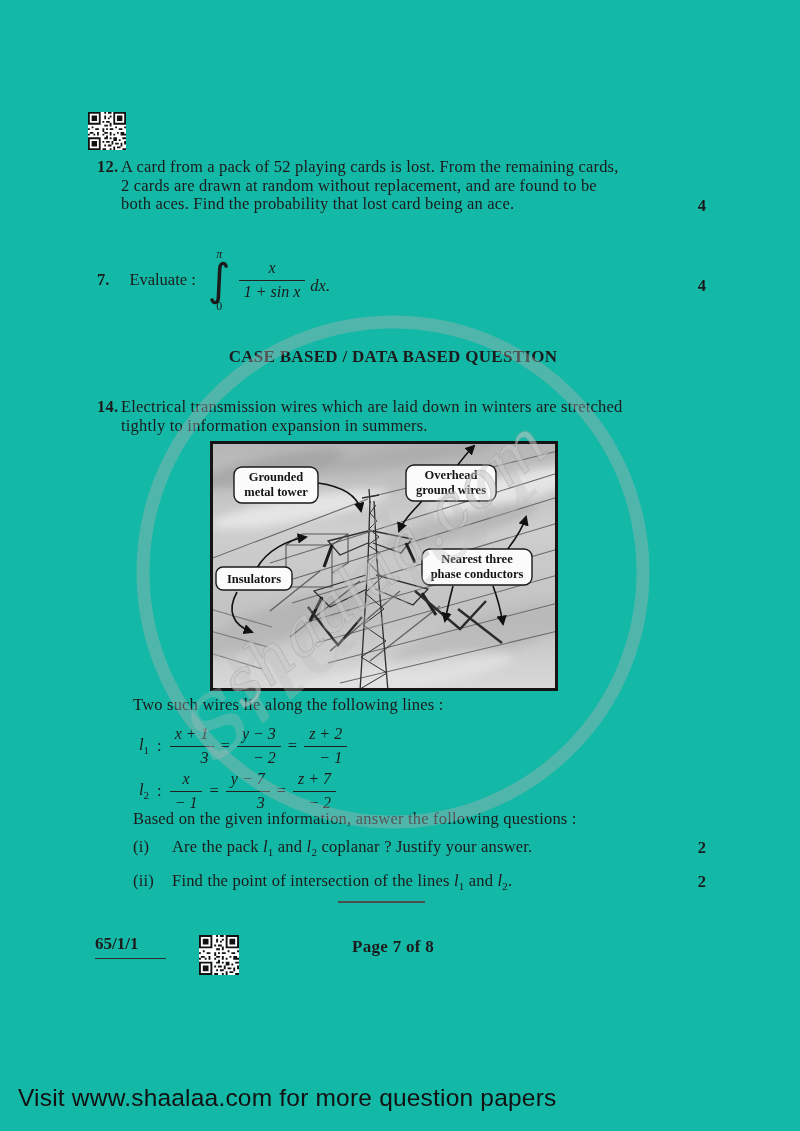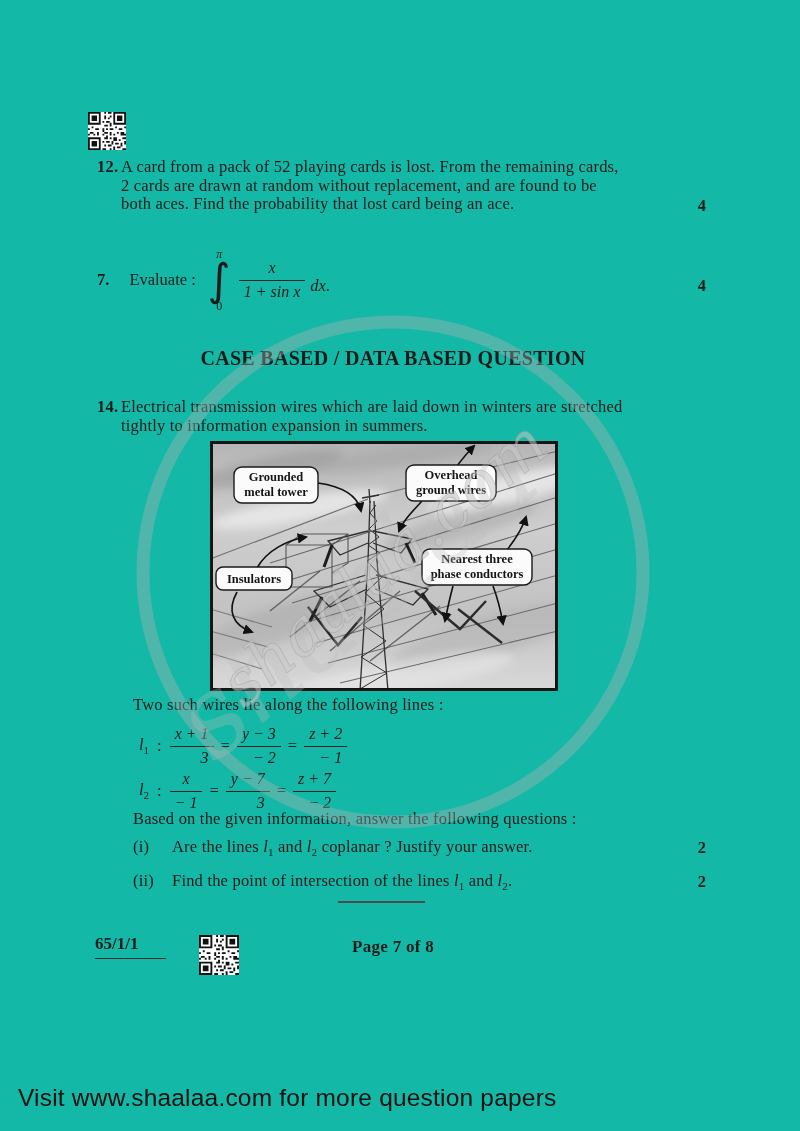--- a/index.html
+++ b/index.html
@@ -12,21 +12,21 @@
   .abs{position:absolute;}
   .body-text{font-size:16.5px;line-height:18.7px;letter-spacing:0.2px;}
   .qnum{font-weight:bold;}
   .marks{position:absolute;left:678px;width:28px;text-align:right;font-weight:bold;font-size:16.5px;}
   
   .qblock{position:absolute;left:97px;}
   .qblock .qnum{position:absolute;left:0;top:0;}
   .qblock .qlines{margin-left:24px;width:545px;}
   
   .section-heading{position:absolute;top:347px;left:0;width:786px;text-align:center;
-    font-weight:bold;font-size:20px;letter-spacing:0.3px;}
+    font-weight:bold;font-size:17px;letter-spacing:0.3px;}
   
   .q13row{position:absolute;left:97px;top:246px;height:68px;display:flex;align-items:center;font-size:16.5px;}
   .q13row .qnum{margin-right:20px;}
   .q13label{margin-right:12px;}
   .intcol{display:flex;flex-direction:column;align-items:center;margin-right:8px;line-height:1;}
   .int-limit{font-size:12px;font-style:italic;line-height:1;}
   .int-glyph{font-family:"DejaVu Sans",sans-serif;font-size:44px;line-height:0.92;font-weight:normal;}
   .frac{display:inline-block;text-align:center;font-size:16px;font-style:italic;line-height:1.15;vertical-align:middle;}
   .frac .num{display:block;padding:0 5px 2px 5px;}
   .frac .den{display:block;border-top:1.4px solid #222;padding:2px 5px 0 5px;text-align:right;}
@@ -252,21 +252,21 @@
       <span class="eeq">=</span>
       <span class="frac">
           <span class="num">z + 7</span>
           <span class="den">− 2</span>
         </span>
     </div>
 
     <div class="abs body-text" style="left:133px;top:810px">Based on the given information, answer the following questions :</div>
 
     <div class="subq" style="top:837px">
-      <span class="snum">(i)</span><span>Are the lines </span><span class="ml"><i>l</i><sub>1</sub></span><span> and </span><span class="ml"><i>l</i><sub>2</sub></span><span> coplanar ? Justify your answer.</span>
+      <span class="snum">(i)</span><span>Are the pack </span><span class="ml"><i>l</i><sub>1</sub></span><span> and </span><span class="ml"><i>l</i><sub>2</sub></span><span> coplanar ? Justify your answer.</span>
     </div>
     <span class="marks" style="top:838px">2</span>
 
     <div class="subq" style="top:871px">
       <span class="snum">(ii)</span><span>Find the point of intersection of the lines </span><span class="ml"><i>l</i><sub>1</sub></span><span> and </span><span class="ml"><i>l</i><sub>2</sub></span><span>.</span>
     </div>
     <span class="marks" style="top:872px">2</span>
 
     <div class="divider"></div>
 

